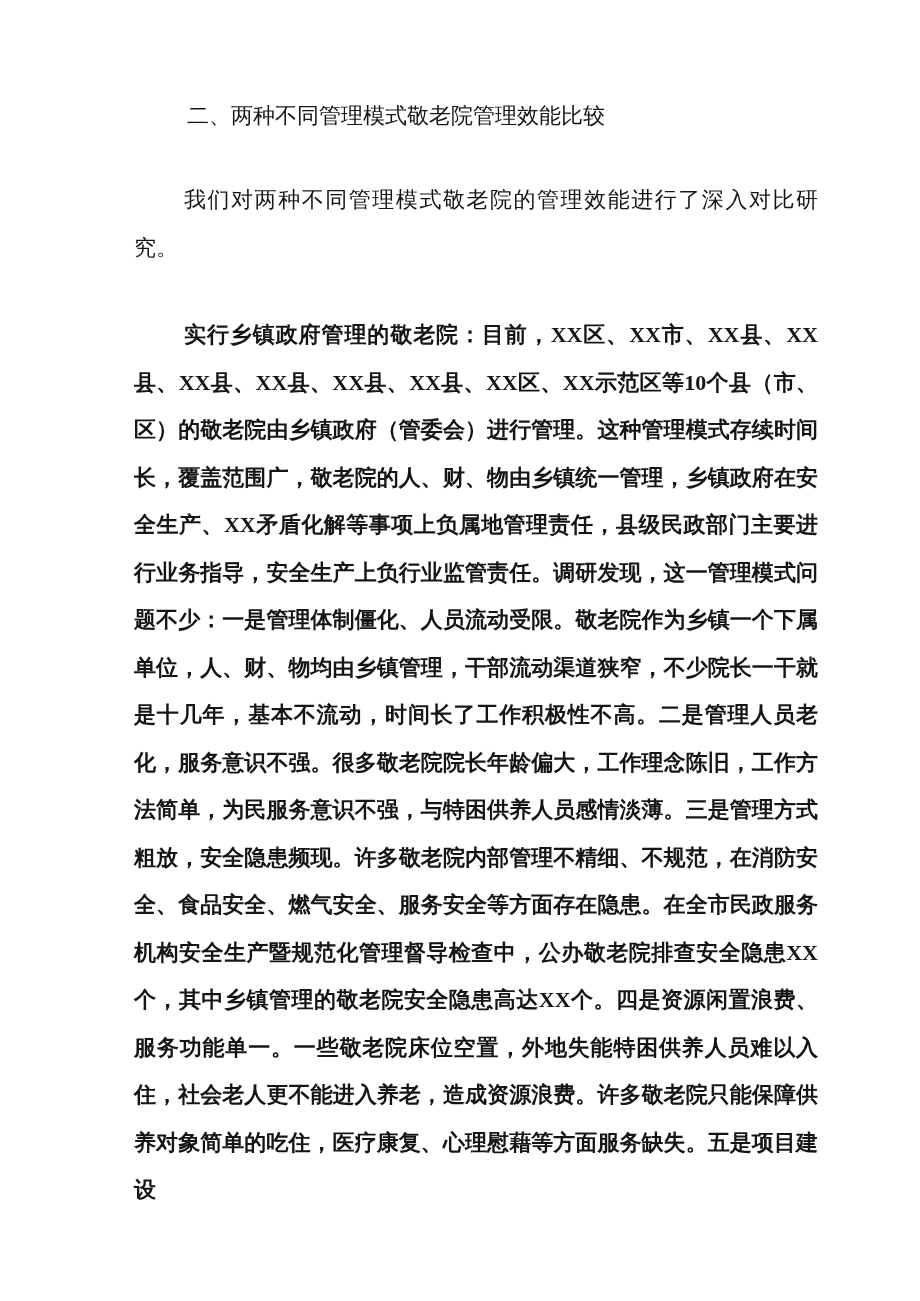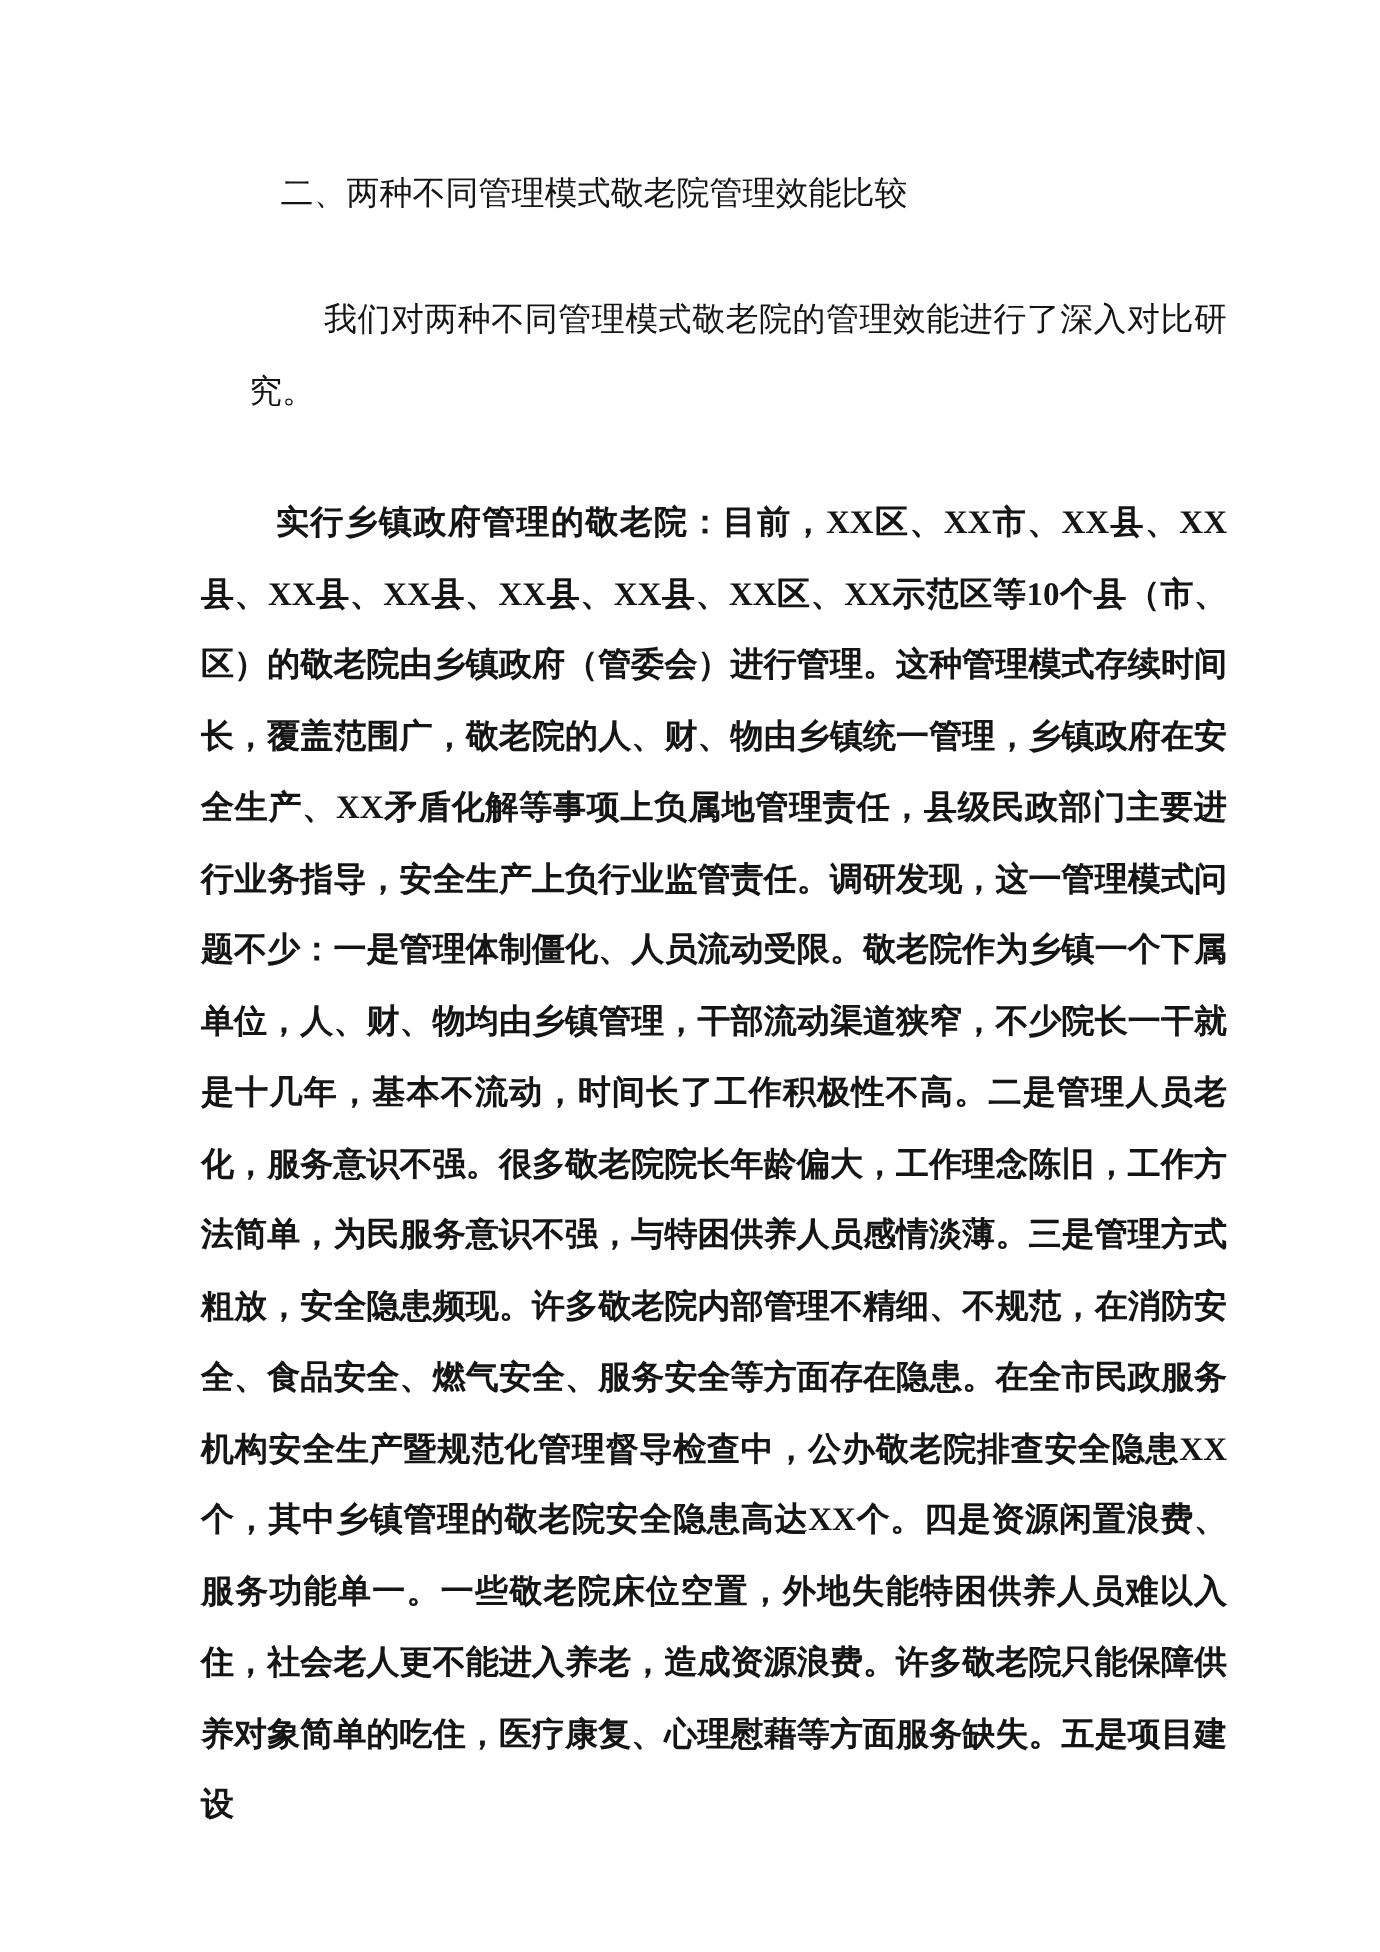--- a/index.html
+++ b/index.html
@@ -12,21 +12,21 @@
     width: 920px;
     height: 1301px;
     background: #ffffff;
     overflow: hidden;
     font-family: "Liberation Serif", "DejaVu Serif", serif;
     color: #151515;
   }
   .content {
     position: absolute;
     left: 134px;
-    top: 105px;
+    top: 92px;
     width: 684px;
   }
   .doc-heading {
     font-size: 22px;
     line-height: 47px;
     text-indent: 53px;
     white-space: nowrap;
     font-weight: normal;
     margin: 0;
   }
@@ -34,21 +34,20 @@
     font-size: 22px;
     line-height: 47.5px;
     text-align: justify;
     text-justify: inter-ideograph;
     text-indent: 50px;
     margin: 0;
     word-break: normal;
   }
   .para-intro {
     margin-top: 37px;
-    margin-left: 32px;
   }
   .para-body {
     margin-top: 40px;
     font-weight: bold;
   }
 </style>
 </head>
 <body>
 
 <div class="page">

